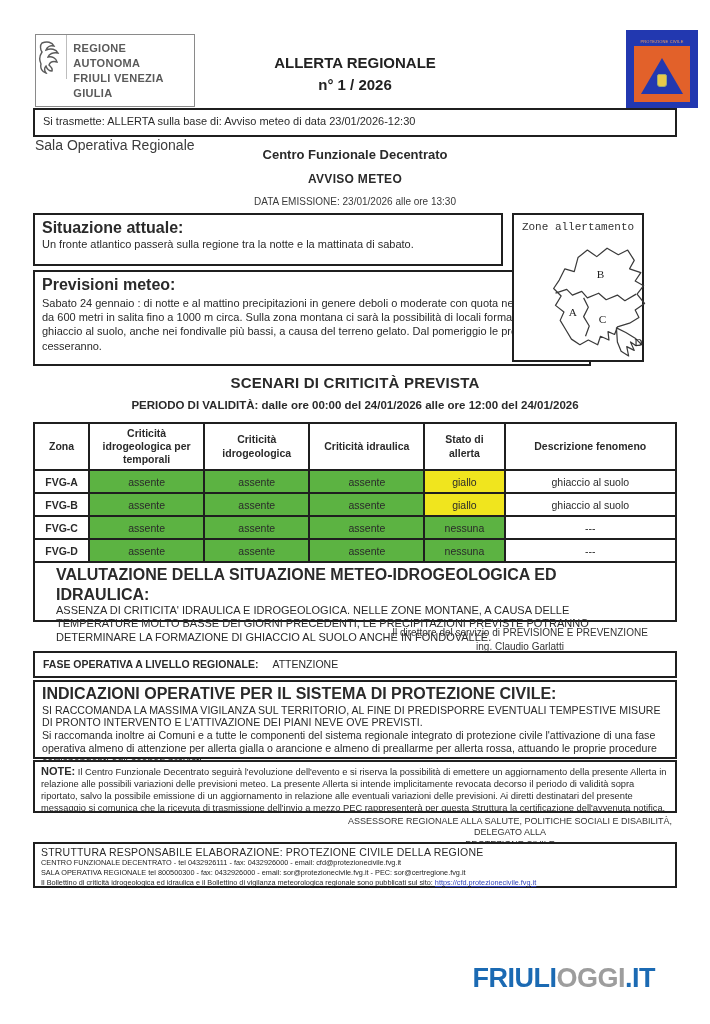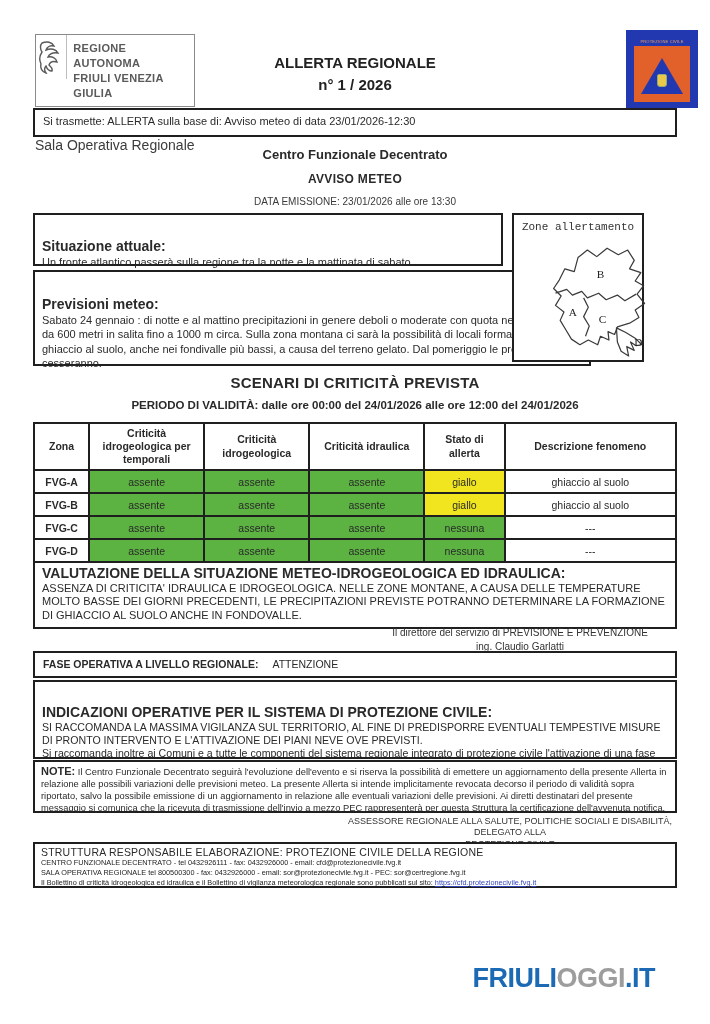--- a/index.html
+++ b/index.html
@@ -32,41 +32,41 @@
   .frame { border:2px solid #1f1f1f; background:#fff; }
 
   .transmit { left:33px; top:108px; width:644px; height:29px; padding:5px 8px; font-size:11px; }
 
   .centro-line { left:0; top:147px; width:710px; text-align:center; font-size:13px; font-weight:bold; }
   .avviso-line { left:0; top:172px; width:710px; text-align:center; font-size:12px; font-weight:bold; letter-spacing:.3px; }
   .dataem-line { left:0; top:196px; width:710px; text-align:center; font-size:10px; color:#3a3a3a; }
 
   .situazione { left:33px; top:213px; width:470px; height:53px; padding:3px 7px; font-size:11px; line-height:1.25; }
   .previsioni { left:33px; top:270px; width:558px; height:96px; padding:3px 7px; font-size:11px; line-height:1.3; }
-  .boxlabel { font-weight:bold; font-size:14px;margin-top:20px; }
+  .boxlabel { font-weight:bold; font-size:16px; }
 
   .zonebox { left:512px; top:213px; width:132px; height:149px; padding:6px 4px 2px 4px; }
   .zonebox .ztitle { text-align:center; font-family:"Liberation Mono", monospace; font-size:11px; color:#333; }
   .zonebox svg { display:block; margin:0 auto; }
   .map-stroke { fill:none; stroke:#3a3a3a; stroke-width:1.3; stroke-linejoin:round; }
   .map-label { font-family:"Liberation Serif", serif; font-size:12px; fill:#222; }
 
   .scenari-title { left:0; top:374px; width:710px; text-align:center; font-size:15px; font-weight:bold; letter-spacing:.2px; }
   .periodo-line  { left:0; top:399px; width:710px; text-align:center; font-size:11.5px; font-weight:bold; }
 
   table.allerta { position:absolute; left:33px; top:422px; width:644px; border-collapse:collapse; table-layout:fixed; }
   table.allerta th, table.allerta td { border:2px solid #1f1f1f; font-size:10.5px; text-align:center; padding:2px 3px; }
   table.allerta th { font-weight:bold; height:47px; line-height:1.25; }
   table.allerta td { height:23px; }
   td.zona-cell { font-weight:bold; }
   td.desc-cell, th.desc-h { text-align:left; padding-left:7px; }
   .cc-green  { background:var(--cell-green); }
   .cc-yellow { background:var(--cell-yellow); }
 
-  .valutazione { left:33px; top:561px; width:644px; height:68px; padding:2px 7px; font-size:11px; line-height:1.22; }
+  .valutazione { left:33px; top:561px; width:644px; height:61px; padding:2px 21px; font-size:11px; line-height:1.22; }
   .firma1 { left:340px; top:626px; width:360px; text-align:center; font-size:10px; line-height:1.35; color:#333; }
 
   .fase { left:33px; top:651px; width:644px; height:27px; padding:5px 8px; font-size:10.5px; }
   .fase b { margin-right:14px; }
 
   .indicazioni { left:33px; top:680px; width:644px; height:79px; padding:2px 7px; font-size:10.6px; line-height:1.22; }
   .note { left:33px; top:760px; width:644px; height:53px; padding:2px 6px; font-size:9.3px; line-height:1.3; }
   .note b { font-size:11px; }
 
   .assessore { left:330px; top:816px; width:360px; text-align:center; font-size:9px; line-height:1.25; color:#333; }

